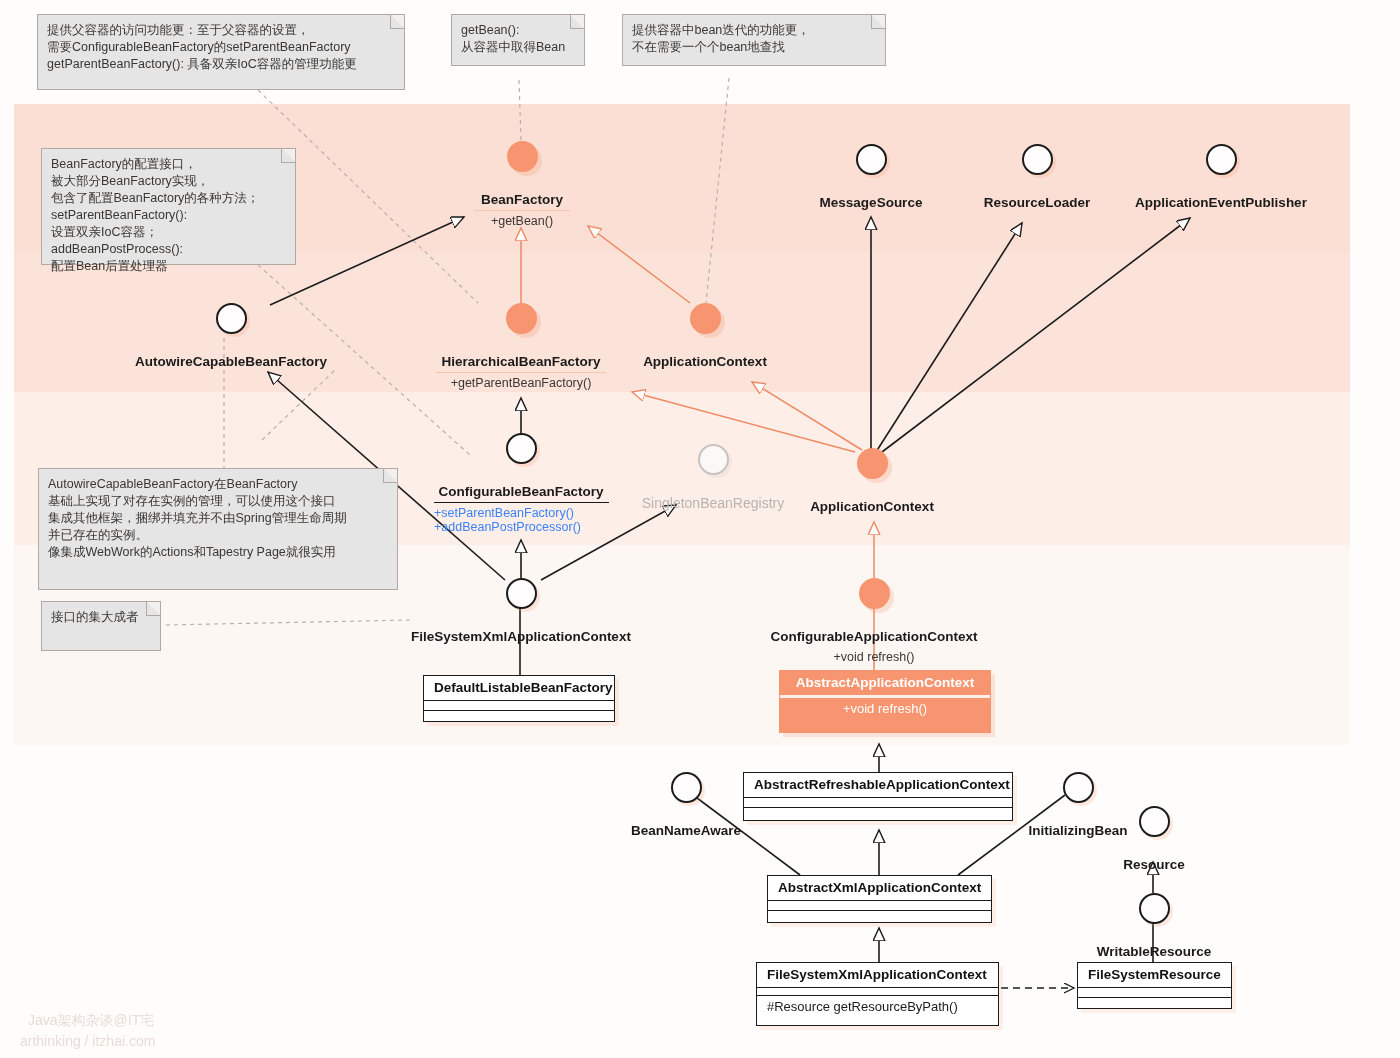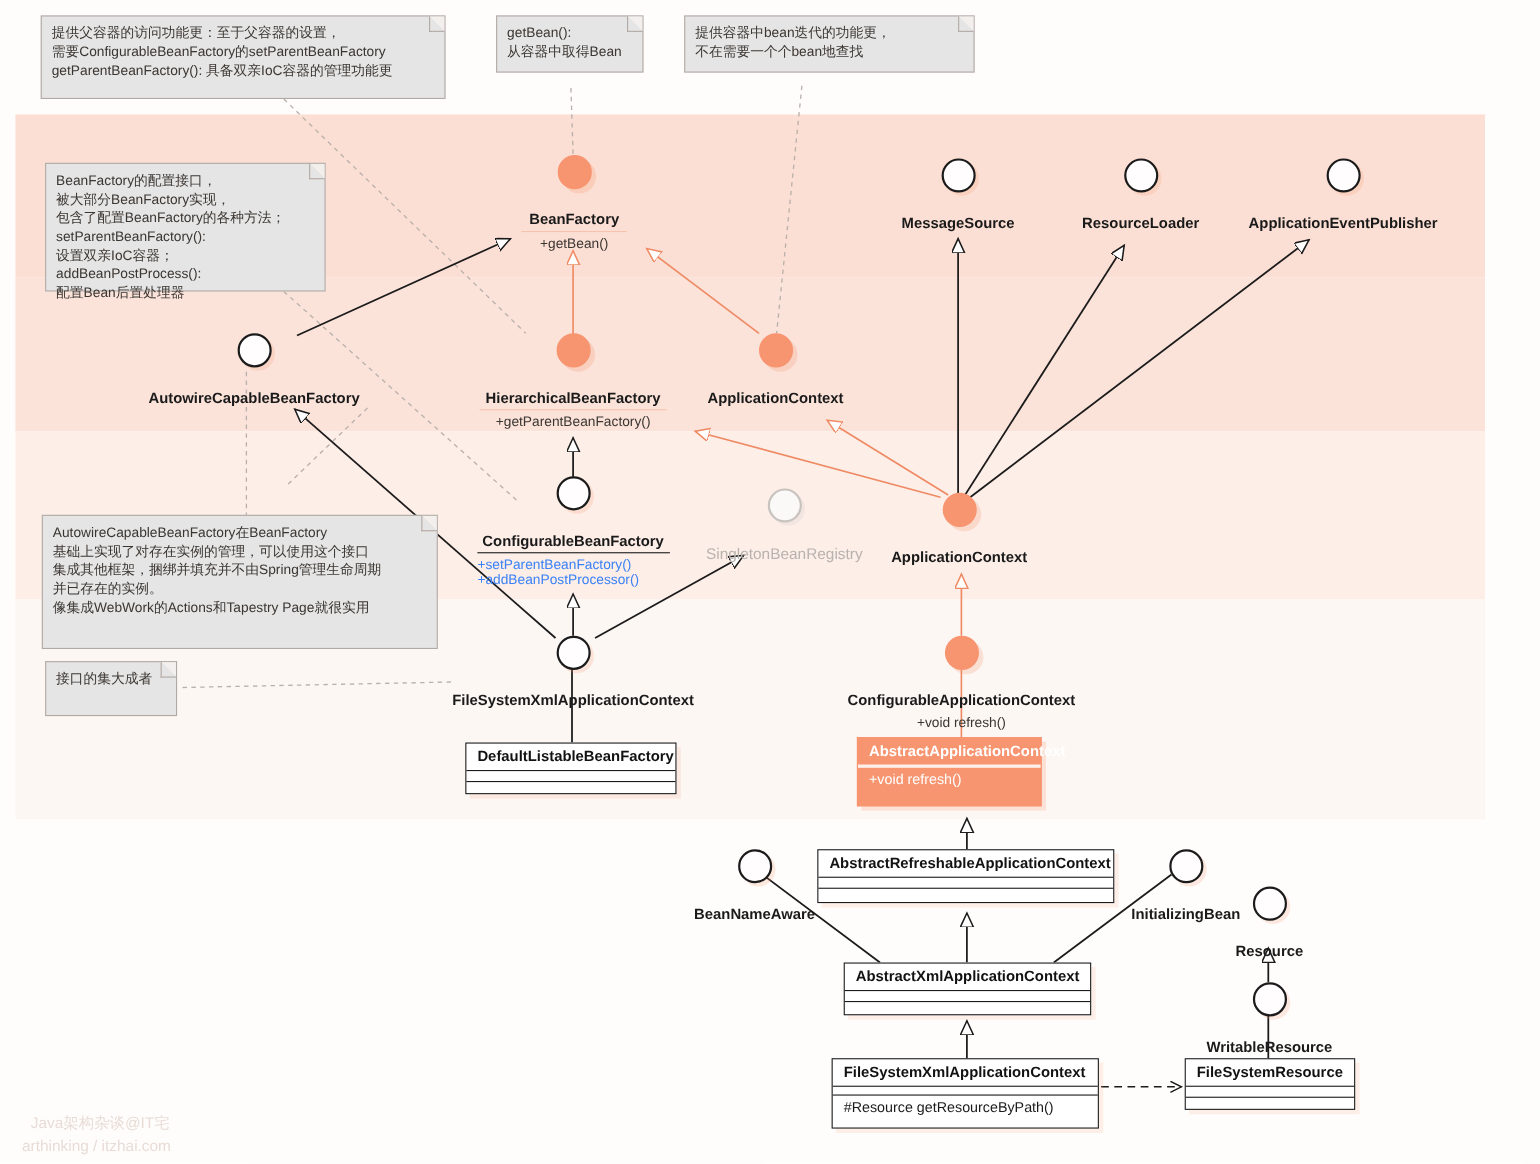--- a/index.html
+++ b/index.html
@@ -351,21 +351,21 @@
     <div class="circ"></div>
     <div class="nm">Resource</div>
   </div>
 
   <div class="cls" style="left:423px; top:675px; width:192px; height:47px;">
     <div class="title">DefaultListableBeanFactory</div>
     <div class="row"></div>
     <div class="row"></div>
   </div>
 
-  <div class="cls orange" style="left:779px; top:670px; width:168px; height:63px;">
+  <div class="cls orange" style="left:779px; top:670px; width:212px; height:63px;text-align:center;">
     <div class="title">AbstractApplicationContext</div>
     <div class="attrs">+void refresh()</div>
   </div>
 
   <div class="cls" style="left:743px; top:772px; width:270px; height:49px;">
     <div class="title">AbstractRefreshableApplicationContext</div>
     <div class="row"></div>
     <div class="row"></div>
   </div>
 

